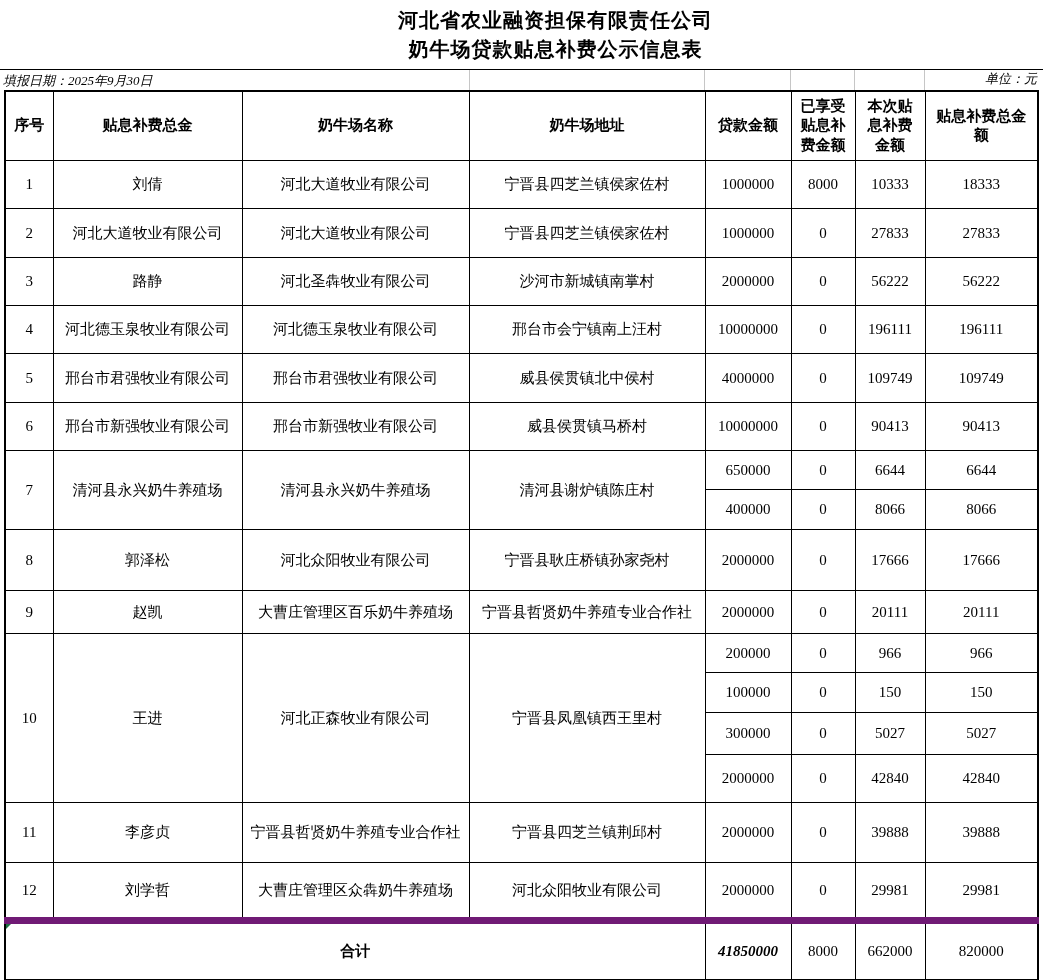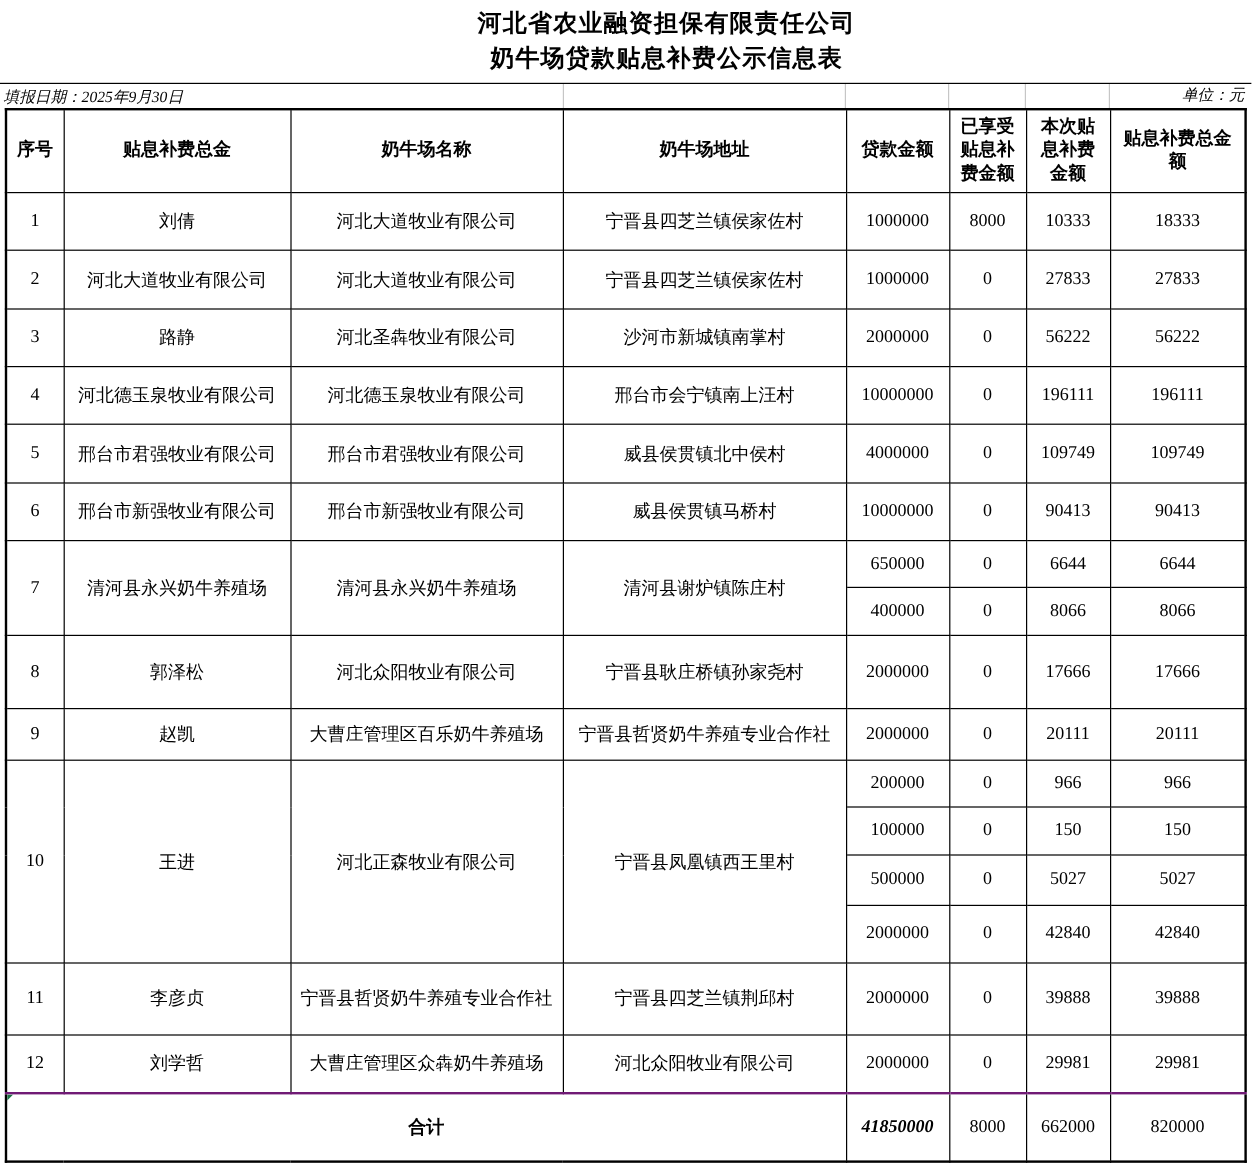--- a/index.html
+++ b/index.html
@@ -55,21 +55,21 @@
     font-weight:bold;
     font-size:15px;
     line-height:1.3;
     white-space:pre-line;
     height:68px;
   }
   table.main td{
     font-size:15px;
   }
   td.num{font-family:"Liberation Serif","DejaVu Serif",serif;}
-  tr.summary-row td{border-top:2px solid #701a75;height:55px;}
+  tr.summary-row td{border-top:7px solid #701a75;height:55px;}
   td.summary-label{
     text-align:left;
     padding-left:72px;
     font-weight:bold;
     font-size:16px;
     position:relative;
   }
   .error-triangle{
     position:absolute;top:0;left:0;width:0;height:0;
     border-top:5px solid #1e7145;
@@ -237,42 +237,42 @@
         <td class="num">966</td>
         <td class="num">966</td>
       </tr>
       <tr style="height: 40px;">
         <td class="num">100000</td>
         <td class="num">0</td>
         <td class="num">150</td>
         <td class="num">150</td>
       </tr>
       <tr style="height: 42px;">
-        <td class="num">500000</td>
+        <td class="num">300000</td>
         <td class="num">0</td>
         <td class="num">5027</td>
         <td class="num">5027</td>
       </tr>
       <tr style="height: 48px;">
         <td class="num">2000000</td>
         <td class="num">0</td>
         <td class="num">42840</td>
         <td class="num">42840</td>
       </tr>
       <tr style="height: 60px;">
         <td>11</td>
         <td>李彦贞</td>
         <td>宁晋县哲贤奶牛养殖专业合作社</td>
         <td>宁晋县四芝兰镇荆邱村</td>
         <td class="num">2000000</td>
         <td class="num">0</td>
         <td class="num">39888</td>
         <td class="num">39888</td>
       </tr>
-      <tr style="height: 48px; border-radius: 13px;">
+      <tr style="height: 58px; border-radius: 13px;">
         <td>12</td>
         <td>刘学哲</td>
         <td>大曹庄管理区众犇奶牛养殖场</td>
         <td>河北众阳牧业有限公司</td>
         <td class="num">2000000</td>
         <td class="num">0</td>
         <td class="num">29981</td>
         <td class="num">29981</td>
       </tr>
     </tbody>

